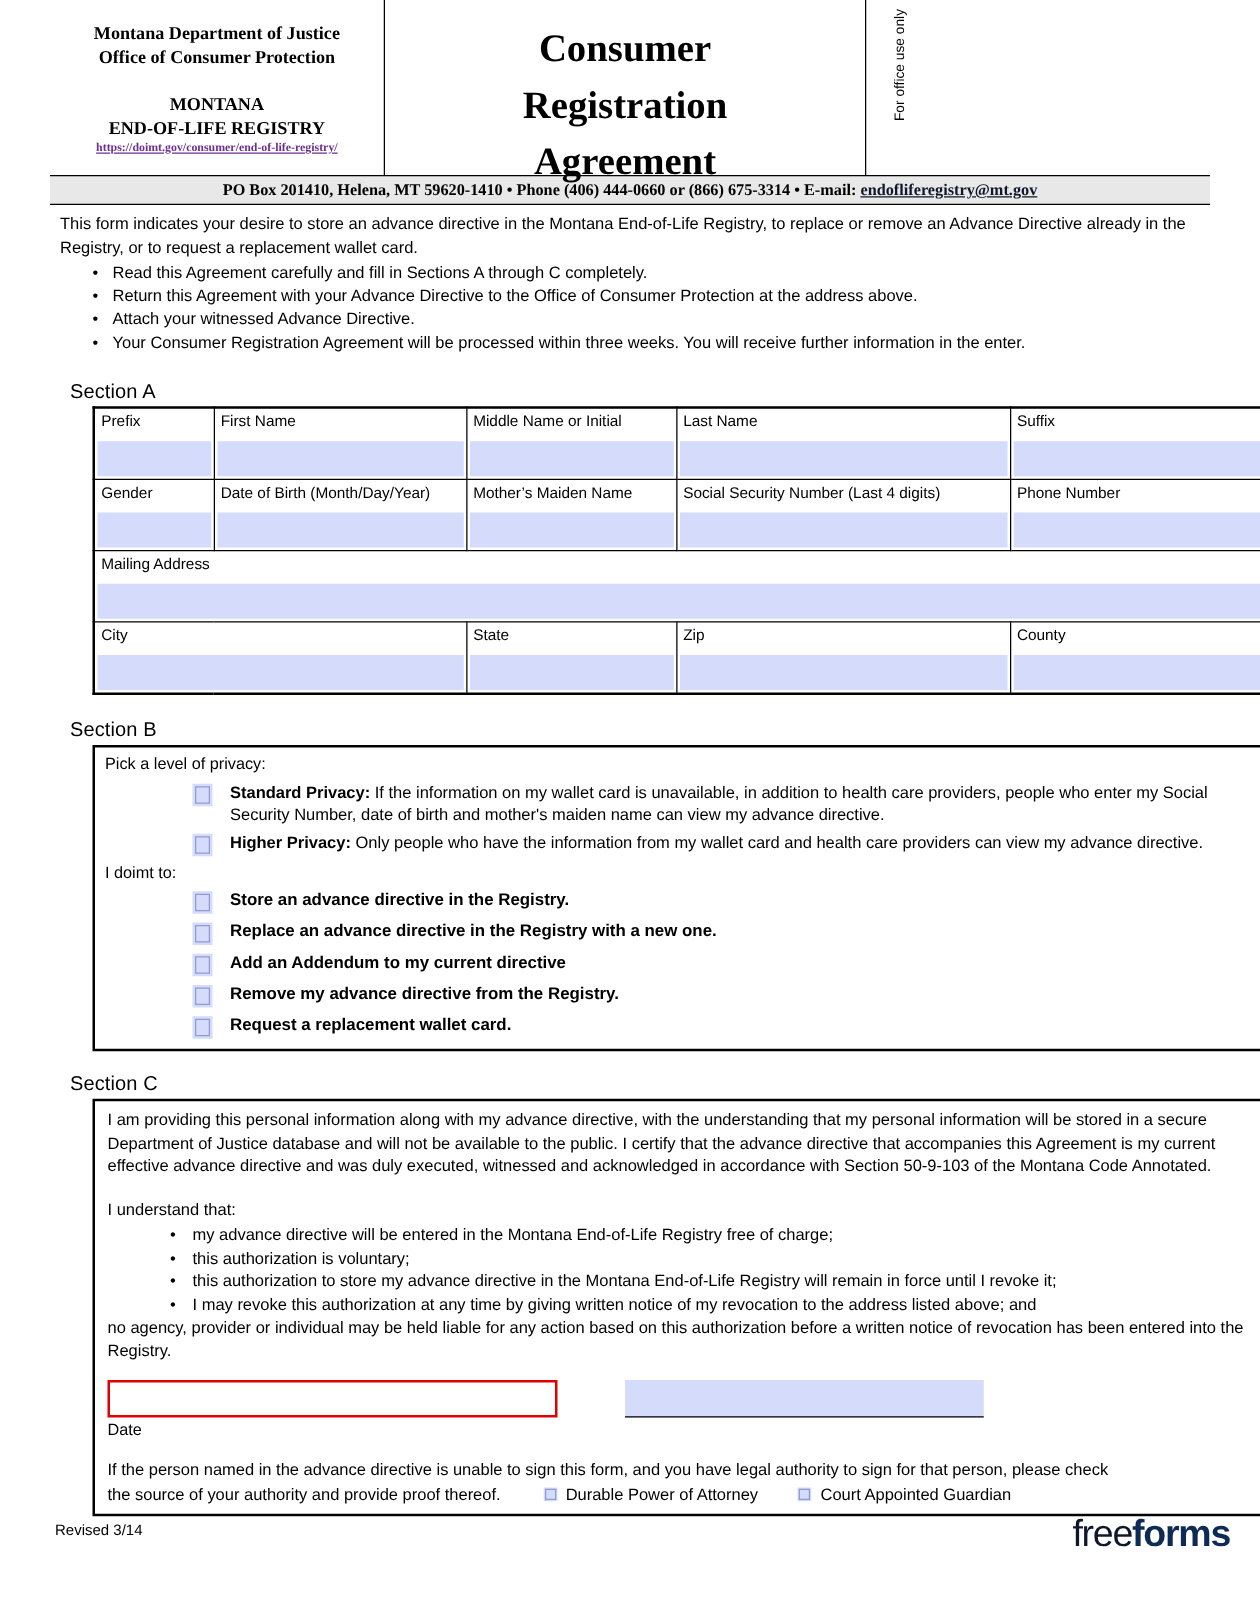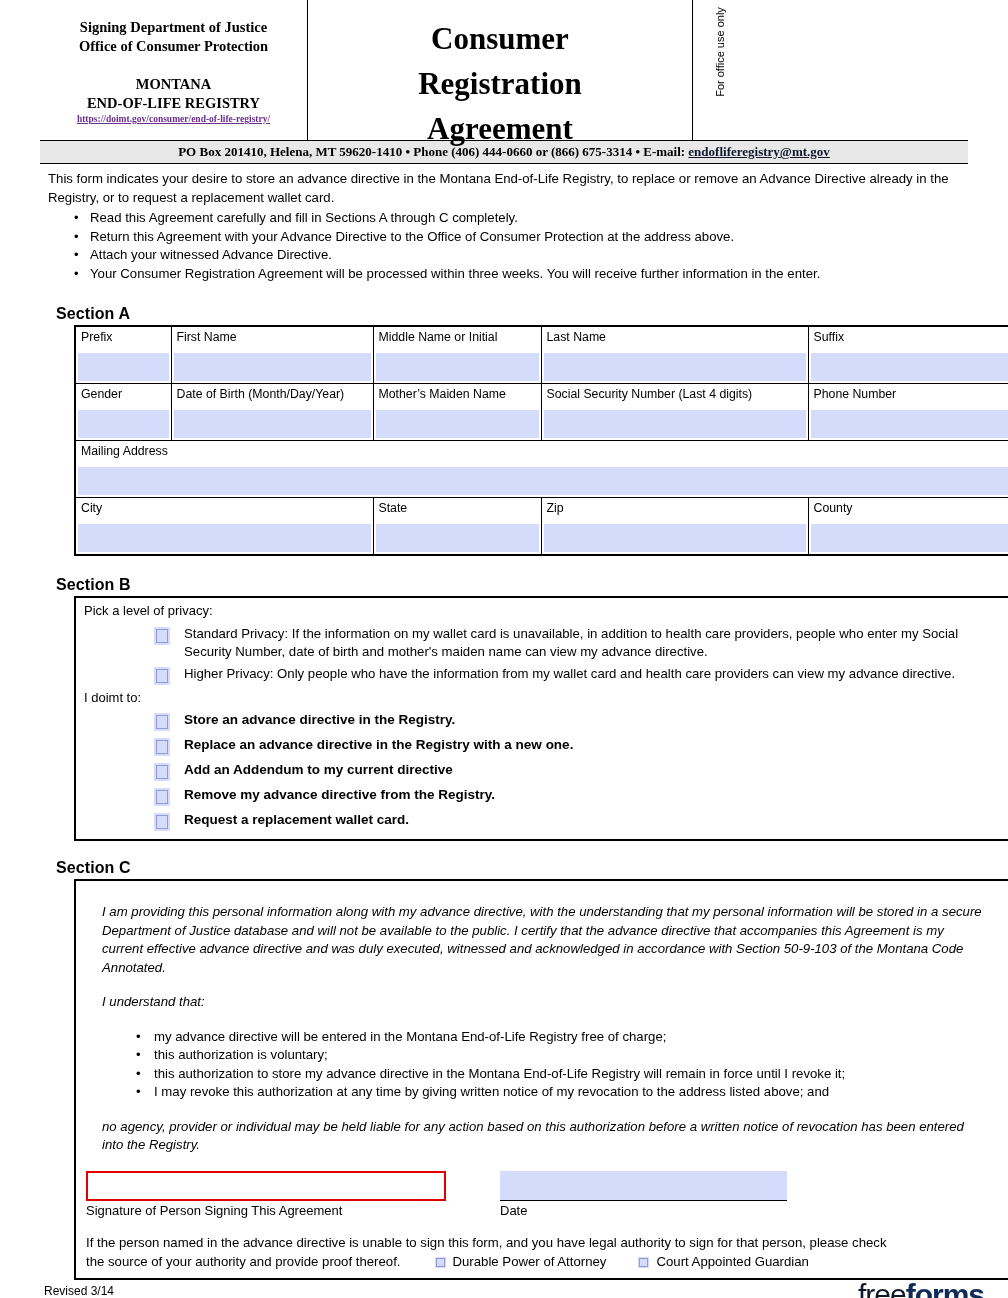--- a/index.html
+++ b/index.html
@@ -89,21 +89,21 @@
   .intro p{margin:0 0 0 0;}
   .intro ul{margin:2px 0 0 0;padding-left:26px;list-style:none;}
   .intro ul li{position:relative;line-height:18.5px;padding-left:16px;}
   .intro ul li:before{
     content:"\2022";position:absolute;left:0;top:0;font-size:13px;
   }
 
   
   .sec-head{
     margin:0 3px 2px 56px;
-    font-size:16px;font-weight:bold;
+    font-size:16px;font-weight:normal;
     letter-spacing:.1px;
   }
   .sec-wrap{margin:0 32px 0 44px;padding-left:30px;}
 
   
   .tblA{
     width:940px;
     border:2.5px solid #000;
     border-collapse:collapse;
     table-layout:fixed;
@@ -153,30 +153,30 @@
   }
   .cbx:after{
     content:"";position:absolute;
     left:2px;top:2px;right:2px;bottom:2px;
     border:1px solid #8f9bd1;
   }
   .opttext{
     font-size:13.2px;line-height:18px;
     max-width:800px;
   }
-  .opttext b{font-weight:normal;}
+  .opttext b{font-weight:bold;}
   .wantrow{
     display:flex;align-items:flex-start;
     margin:5px 0 0 70px;
   }
   .wantrow .opttext{font-weight:bold;font-size:13.5px;}
 
   
   .cbody{font-size:13.2px;line-height:18.5px;}
-  .cbody p{margin:16px;font-style:italic;}
+  .cbody p{margin:0;}
   .cul{margin:2px 0 0 0;padding-left:50px;list-style:none;}
   .cul li{position:relative;padding-left:18px;line-height:18.5px;}
   .cul li:before{content:"\2022";position:absolute;left:0;top:0;}
   .sigrow{
     display:flex;margin-top:14px;
   }
   .sigbox{
     width:360px;height:30px;
     border:2px solid #e00000;
     background:#fff;
@@ -227,21 +227,21 @@
   .ff .b{color:#0d2b55;font-weight:bold;}
 </style>
 </head>
 <body>
 
 <div class="page">
 
   <div class="header">
     <div class="hdr-left">
       <div class="agency">
-        <div>Signing Department of Justice</div>
+        <div>Montana Department of Justice</div>
         <div>Office of Consumer Protection</div>
       </div>
       <div class="registry">
         <div>MONTANA</div>
         <div>END-OF-LIFE REGISTRY</div>
       </div>
       <a class="url" href="#">https://doimt.gov/consumer/end-of-life-registry/</a>
     </div>
 
     <div class="hdr-mid">
@@ -448,21 +448,20 @@
           <p>no agency, provider or individual may be held liable for any action based on this authorization before a written notice of revocation has been entered into the Registry.</p>
         </div>
 
         <div class="sigrow">
           <div class="sigbox"></div>
           <div class="datewrap">
             <div class="datebox"></div>
           </div>
         </div>
         <div class="sublabels">
-          <div class="s1">Signature of Person Signing This Agreement</div>
           <div>Date</div>
         </div>
 
         <div class="closing">
           <div>If the person named in the advance directive is unable to sign this form, and you have legal authority to sign for that person, please check</div>
           <div class="authrow">
             <span class="txt">the source of your authority and provide proof thereof.</span>
             <span style="display:inline-flex;align-items:center;margin-left:34px;">
               <span class="smallcb"></span>
               <span>Durable Power of Attorney</span>

